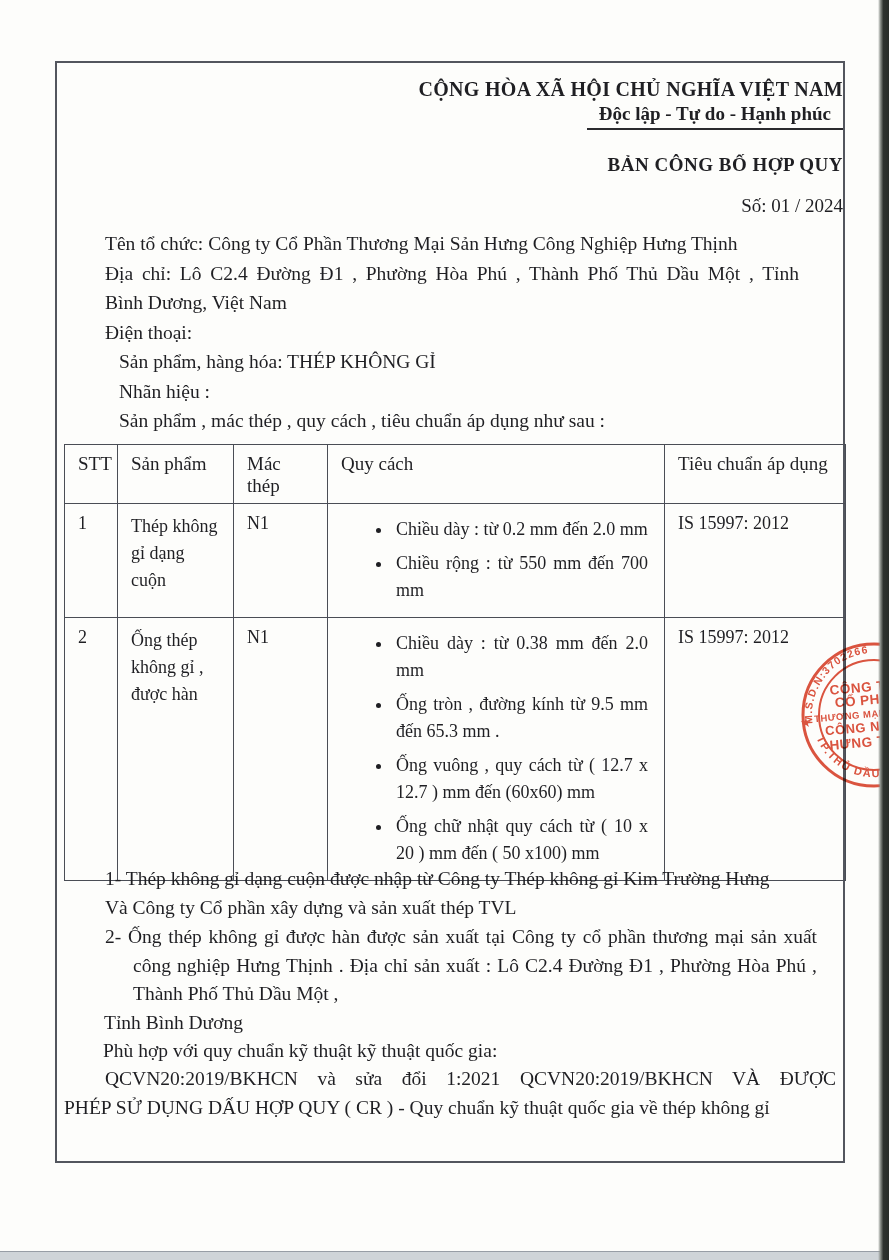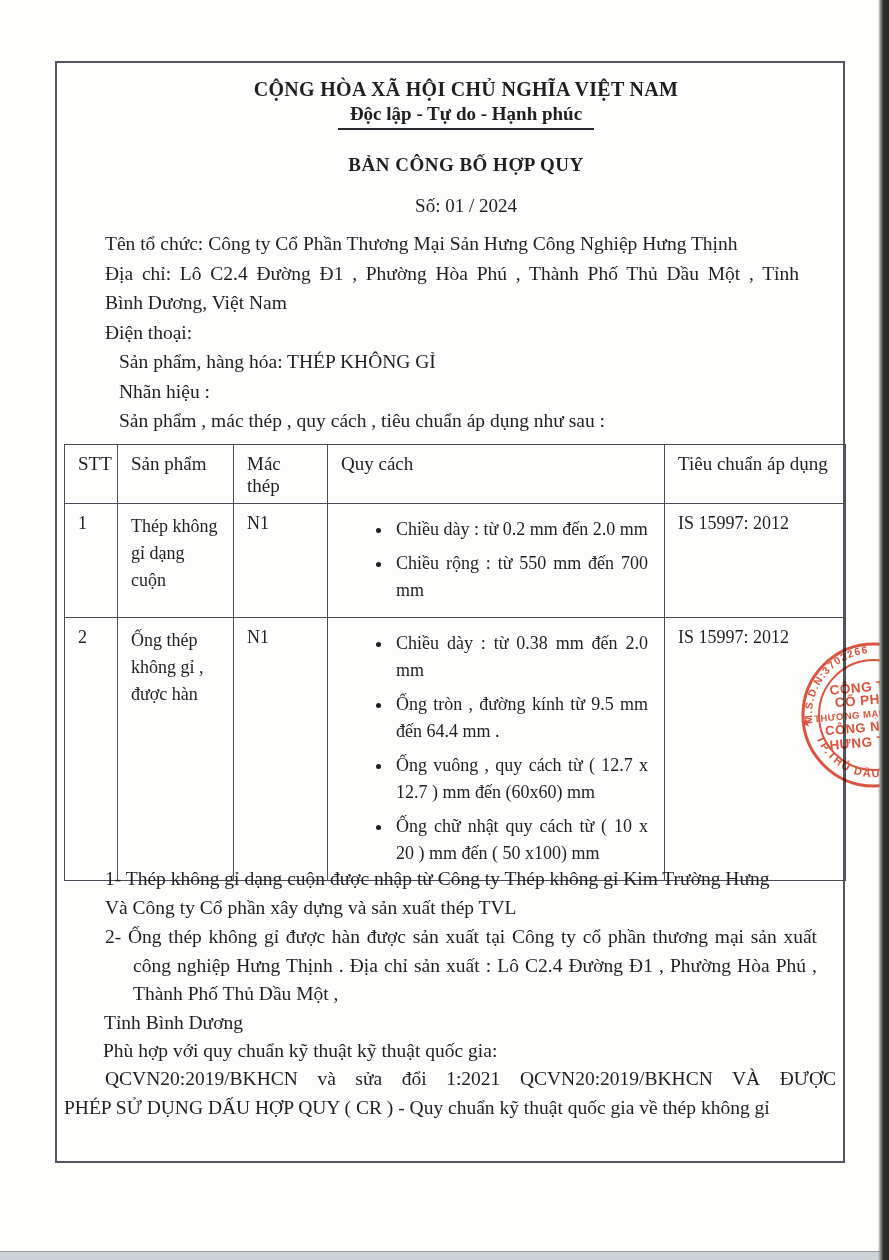--- a/index.html
+++ b/index.html
@@ -6,21 +6,21 @@
   body{
     width:889px;height:1260px;position:relative;overflow:hidden;
     background:#fdfdfb;
     font-family:"Liberation Serif","DejaVu Serif",serif;
     color:#1f1f23;
   }
   .frame{
     position:absolute;left:55px;top:61px;width:790px;height:1102px;
     border:2px solid #53565e;box-sizing:border-box;background:transparent;
   }
-  .centered{position:absolute;left:16px;width:100%;text-align:center;}
+  .centered{position:absolute;left:0;width:100%;text-align:right;}
   .nat-title{top:15px;font-size:20px;font-weight:bold;letter-spacing:.3px;}
   .motto-wrap{top:40px;}
   .motto{display:inline-block;font-size:19px;font-weight:bold;
          padding:0 12px 3px 12px;border-bottom:2px solid #2a2a2e;}
   .doc-title{top:91px;font-size:19px;font-weight:bold;letter-spacing:.5px;}
   .doc-num{top:132px;font-size:19px;}
   .info{position:absolute;left:48px;top:166px;width:694px;
         font-size:19.5px;line-height:29.5px;}
   .just-last{text-align:justify;text-align-last:justify;}
   .indent{padding-left:14px;}
@@ -120,21 +120,21 @@
         </td>
         <td class="std">IS 15997: 2012</td>
       </tr>
       <tr class="r2">
         <td class="stt">2</td>
         <td class="prod">Ống thép không gỉ , được hàn</td>
         <td class="grade">N1</td>
         <td>
           <ul class="specs">
             <li>Chiều dày : từ 0.38 mm đến 2.0 mm</li>
-            <li>Ống tròn , đường kính từ 9.5 mm đến 64.4 mm .</li>
+            <li>Ống tròn , đường kính từ 9.5 mm đến 65.3 mm .</li>
             <li>Ống vuông , quy cách từ ( 12.7 x 12.7 ) mm đến (60x60) mm</li>
             <li>Ống chữ nhật quy cách từ ( 10 x 20 ) mm đến ( 50 x100) mm</li>
           </ul>
         </td>
         <td class="std">IS 15997: 2012</td>
       </tr>
     </tbody>
   </table>
 
   <div class="note n1">

